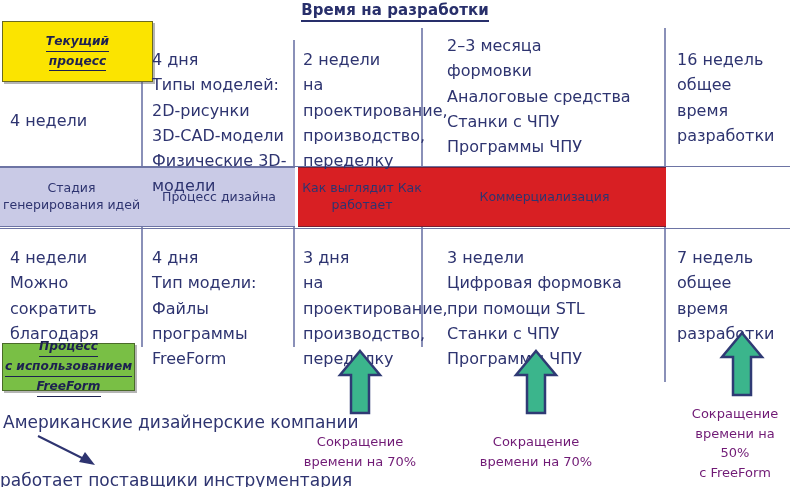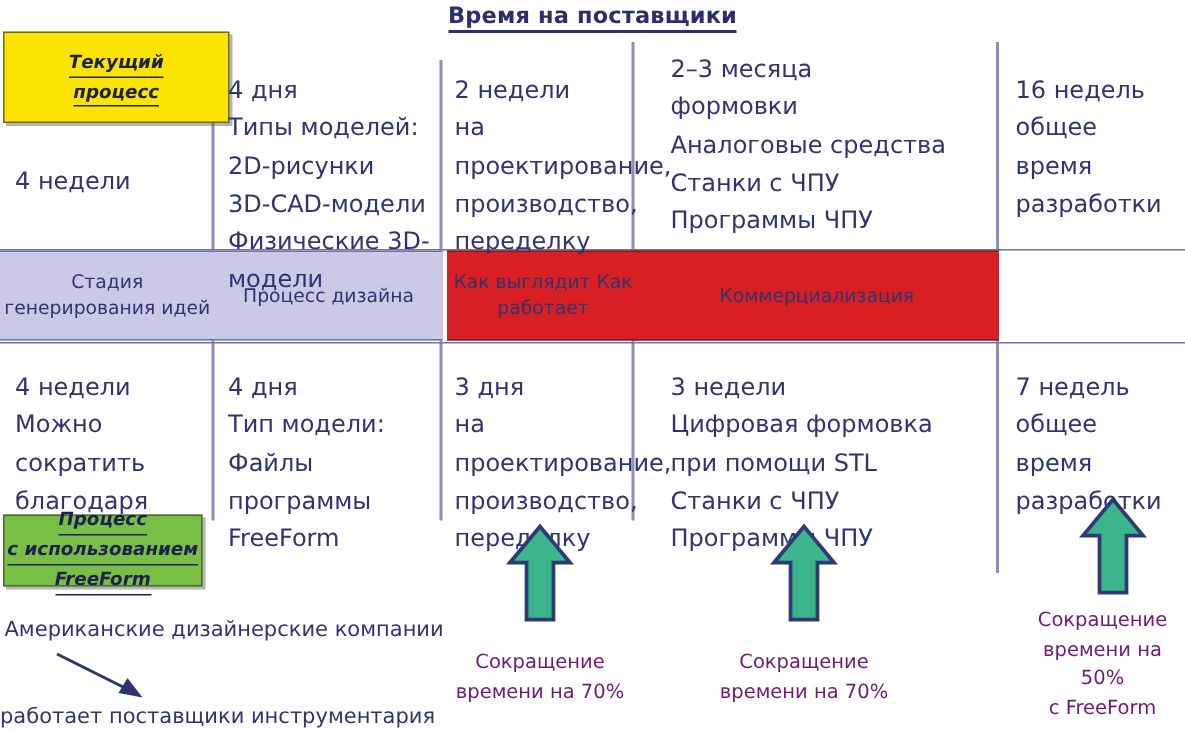--- a/index.html
+++ b/index.html
@@ -115,21 +115,21 @@
   }
   .legendbox.green {
     background: #79bf45;
     border: 1px solid #4a6b29;
     box-shadow: 2px 2px 0 rgba(90,90,90,0.45);
   }
 
   
   .note {
     position: absolute;
-    font-size: 14px;
+    font-size: 17px;
     color: #2e3470;
     white-space: nowrap;
     text-align: right;
   }
 
   
   .arrow {
     position: absolute;
   }
   .arrow-caption {
@@ -143,21 +143,21 @@
   .diag-arrow {
     position: absolute;
   }
 </style>
 </head>
 <body>
 
 <div id="stage">
 
   <div class="title">
-    <span>Время на поставщики</span>
+    <span>Время на разработки</span>
   </div>
 
   <div class="vrule" style="left:141px; top:40px; height:307px;"></div>
   <div class="vrule" style="left:293px; top:40px; height:307px;"></div>
   <div class="vrule" style="left:421px; top:28px; height:319px;"></div>
   <div class="vrule" style="left:664px; top:28px; height:354px;"></div>
 
   <div class="hrule" style="left:0px; top:166px; width:790px;"></div>
   <div class="hrule" style="left:0px; top:228px; width:790px;"></div>
 

